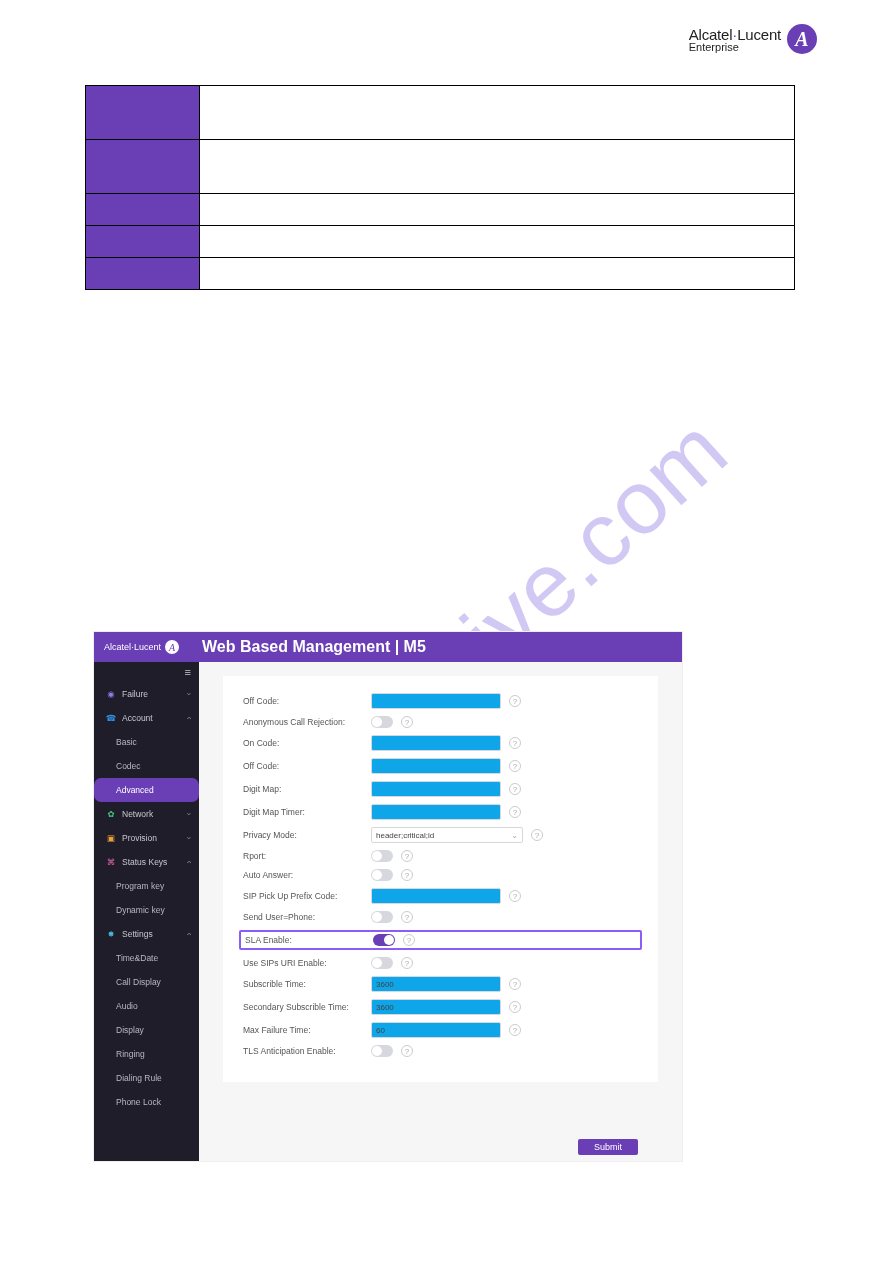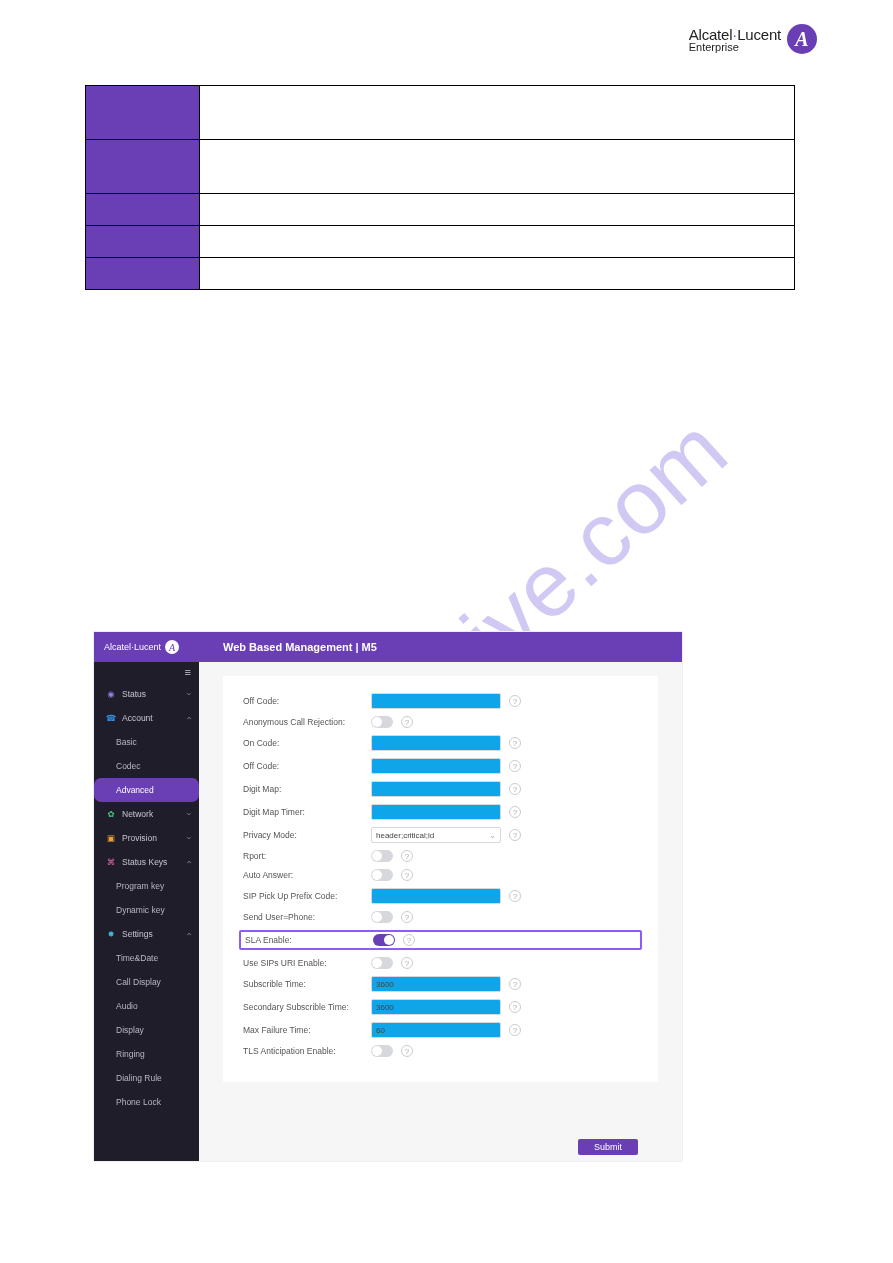--- a/index.html
+++ b/index.html
@@ -118,23 +118,23 @@
     display: flex; align-items: center; gap: 4px;
     font-size: 9px;
   }
   .shot-logo-badge {
     width: 14px; height: 14px; border-radius: 50%;
     background: #fff; color: #6a3eb5;
     display: flex; align-items: center; justify-content: center;
     font-size: 10px; font-style: italic; font-family: Georgia, serif;
   }
   .shot-title {
-    margin-left: 44px;
+    margin-left: 23px;
     font-weight: 600;
-    font-size: 11px;
+    font-size: 16px;
   }
 
   .shot-body {
     display: flex;
     height: 499px;
   }
 
   .side { width: 105px; background: #1f1d29; color: #c7c6cf; }
   .ham {
     height: 20px; display:flex; justify-content:flex-end; align-items:center;
@@ -189,21 +189,21 @@
     width: 130px;
     height: 16px;
     border: 1px solid #d7d7de;
     border-radius: 2px;
     font-size: 8px;
     padding: 0 4px;
     background:#0ea5e9;
     color:#444;
   }
   .sel {
-    width: 130px;
+    width: 152px;
     height: 16px;
     border: 1px solid #d7d7de;
     border-radius: 2px;
     font-size: 8px;
     padding: 0 4px;
     background:#fff;
     color:#444;
     display:flex;align-items:center;justify-content:space-between;
   }
   .sel::after{content:"⌄";color:#aaa;font-size:8px;}
@@ -293,21 +293,21 @@
     </div>
     <div class="shot-title">Web Based Management | M5</div>
   </div>
 
   <div class="shot-body">
     <div class="side">
       <div class="ham">≡</div>
       <ul class="nav">
         <li class="top">
             <span class="ic violet">◉</span>
-            <span>Status</span>
+            <span>Failure</span>
           </li>
         <li class="top open">
             <span class="ic blue">☎</span>
             <span>Account</span>
           </li>
         <li class="sub">
             <span>Basic</span>
           </li>
         <li class="sub">
             <span>Codec</span>

